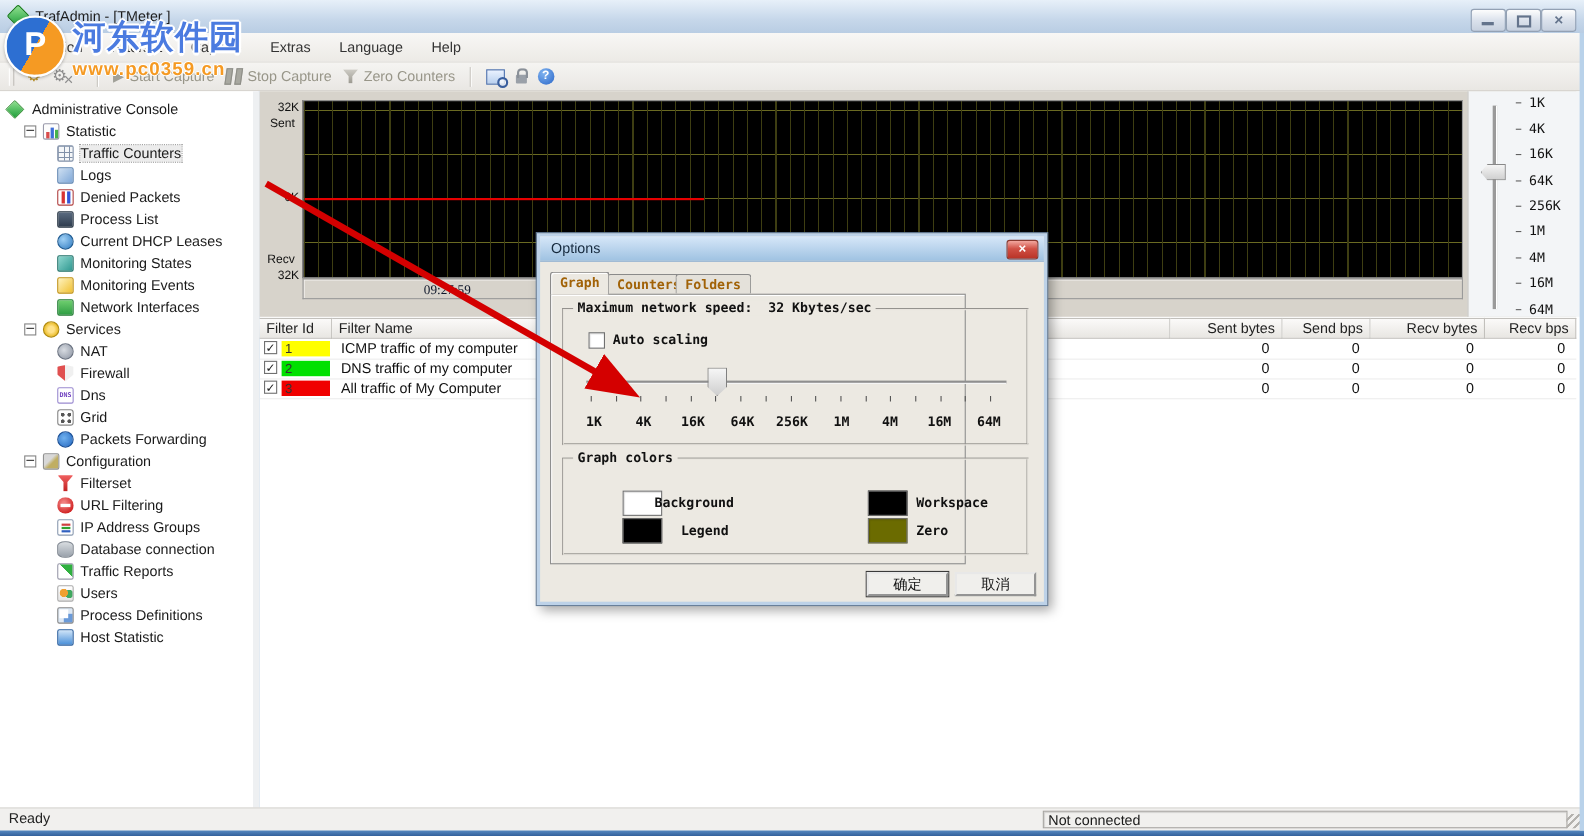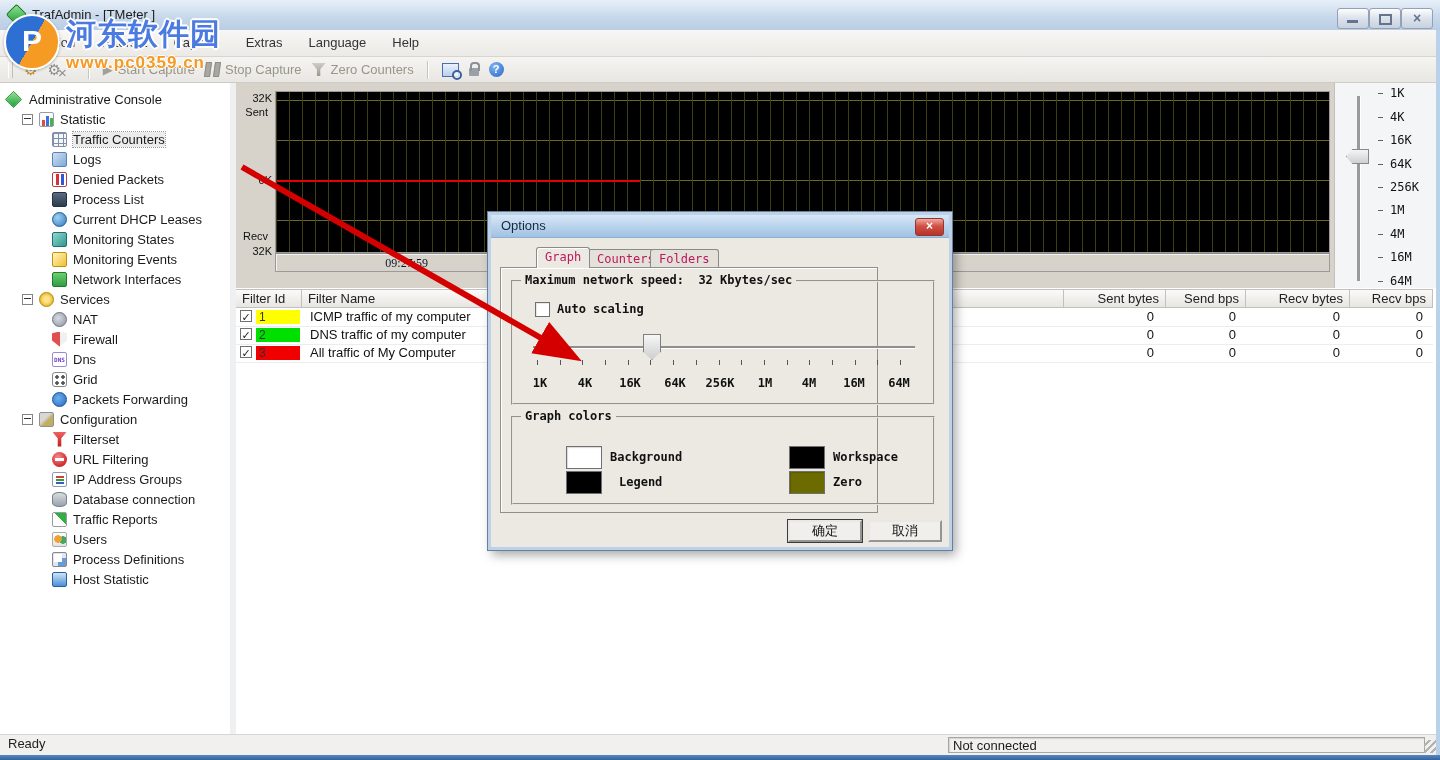--- a/index.html
+++ b/index.html
@@ -129,22 +129,22 @@
 
   
   .dialog{left:488px;top:212px;width:464px;height:338px;background:#ece9e2;
     border:3px solid #bdd2e8;outline:1px solid #69809a;box-shadow:4px 5px 10px rgba(0,0,0,.35);box-sizing:border-box;z-index:40;}
   .dlg-title{left:0;top:0;right:0;height:22px;background:linear-gradient(#d6e7f8,#9fc2e2);
     border-bottom:1px solid #8fb0d0;}
   .dlg-title-text{position:absolute;left:10px;top:3px;font-size:13px;color:#15293d;}
   .dlg-close{position:absolute;right:5px;top:3px;width:27px;height:16px;border:1px solid #8a3a30;border-radius:3px;
     background:linear-gradient(#f2a8a0,#d05045 45%,#b93327);color:#fff;font-weight:bold;font-size:12px;line-height:14px;text-align:center;}
   .tab{position:absolute;height:18px;line-height:18px;padding:0 8px;font-family:"DejaVu Sans Mono",monospace;
-    font-weight:normal;font-size:12px;color:#be185d;background:#e4e1da;border:1px solid #8a8a8a;border-bottom:none;
-    border-radius:3px 3px 0 0;box-sizing:border-box;margin-left:36px;}
+    font-weight:bold;font-size:12px;color:#a16207;background:#e4e1da;border:1px solid #8a8a8a;border-bottom:none;
+    border-radius:3px 3px 0 0;box-sizing:border-box;}
   .tab.active{background:#ece9e2;height:21px;z-index:2;box-shadow:inset 1px 1px 0 #fff;}
   .tabpanel{left:9px;top:52px;width:378px;height:246px;background:#ece9e2;border:1px solid #8f8f8f;
     box-shadow:inset 1px 1px 0 #fff;box-sizing:border-box;z-index:1;}
   .group{position:absolute;border:2px groove #e8e5de;box-sizing:border-box;}
   .group-legend{position:absolute;top:-9px;left:8px;background:#ece9e2;padding:0 4px;
     font-family:"DejaVu Sans Mono",monospace;font-weight:bold;font-size:12px;color:#111;white-space:pre;}
   .dcbx{position:absolute;width:13px;height:13px;border:1px solid #707070;background:#fff;box-shadow:inset 1px 1px 1px rgba(0,0,0,.1);}
   .dlg-label{position:absolute;font-family:"DejaVu Sans Mono",monospace;font-weight:bold;font-size:12px;color:#111;}
   .htrack{position:absolute;left:20px;top:64px;width:382px;height:2px;background:#8f8f8f;border-bottom:1px solid #fff;}
   .hthumb{position:absolute;left:130px;top:52px;width:16px;height:24px;background:linear-gradient(#f6f6f6,#cfcfcf);
@@ -482,21 +482,21 @@
         <span class="slabel" style="left:185px;">256K</span>
         <span class="slabel" style="left:230px;">1M</span>
         <span class="slabel" style="left:274px;">4M</span>
         <span class="slabel" style="left:319px;">16M</span>
         <span class="slabel" style="left:364px;">64M</span>
       </div>
 
       <div class="group" style="left:10px;top:148px;width:424px;height:89px;">
         <span class="group-legend">Graph colors</span>
         <span class="cswatch cs-white" style="left:53px;top:28px;"></span>
-        <span class="dlg-label" style="left:97px;top:32px;">Background</span>
+        <span class="dlg-label" style="left:82px;top:32px;">Background</span>
         <span class="cswatch cs-black" style="left:53px;top:53px;"></span>
         <span class="dlg-label" style="left:106px;top:57px;">Legend</span>
         <span class="cswatch cs-black" style="left:276px;top:28px;"></span>
         <span class="dlg-label" style="left:320px;top:32px;">Workspace</span>
         <span class="cswatch cs-olive" style="left:276px;top:53px;"></span>
         <span class="dlg-label" style="left:320px;top:57px;">Zero</span>
       </div>
     </div>
     <div class="dbtn default" style="left:297px;top:305px;">确定</div>
     <div class="dbtn" style="left:377px;top:305px;">取消</div>

